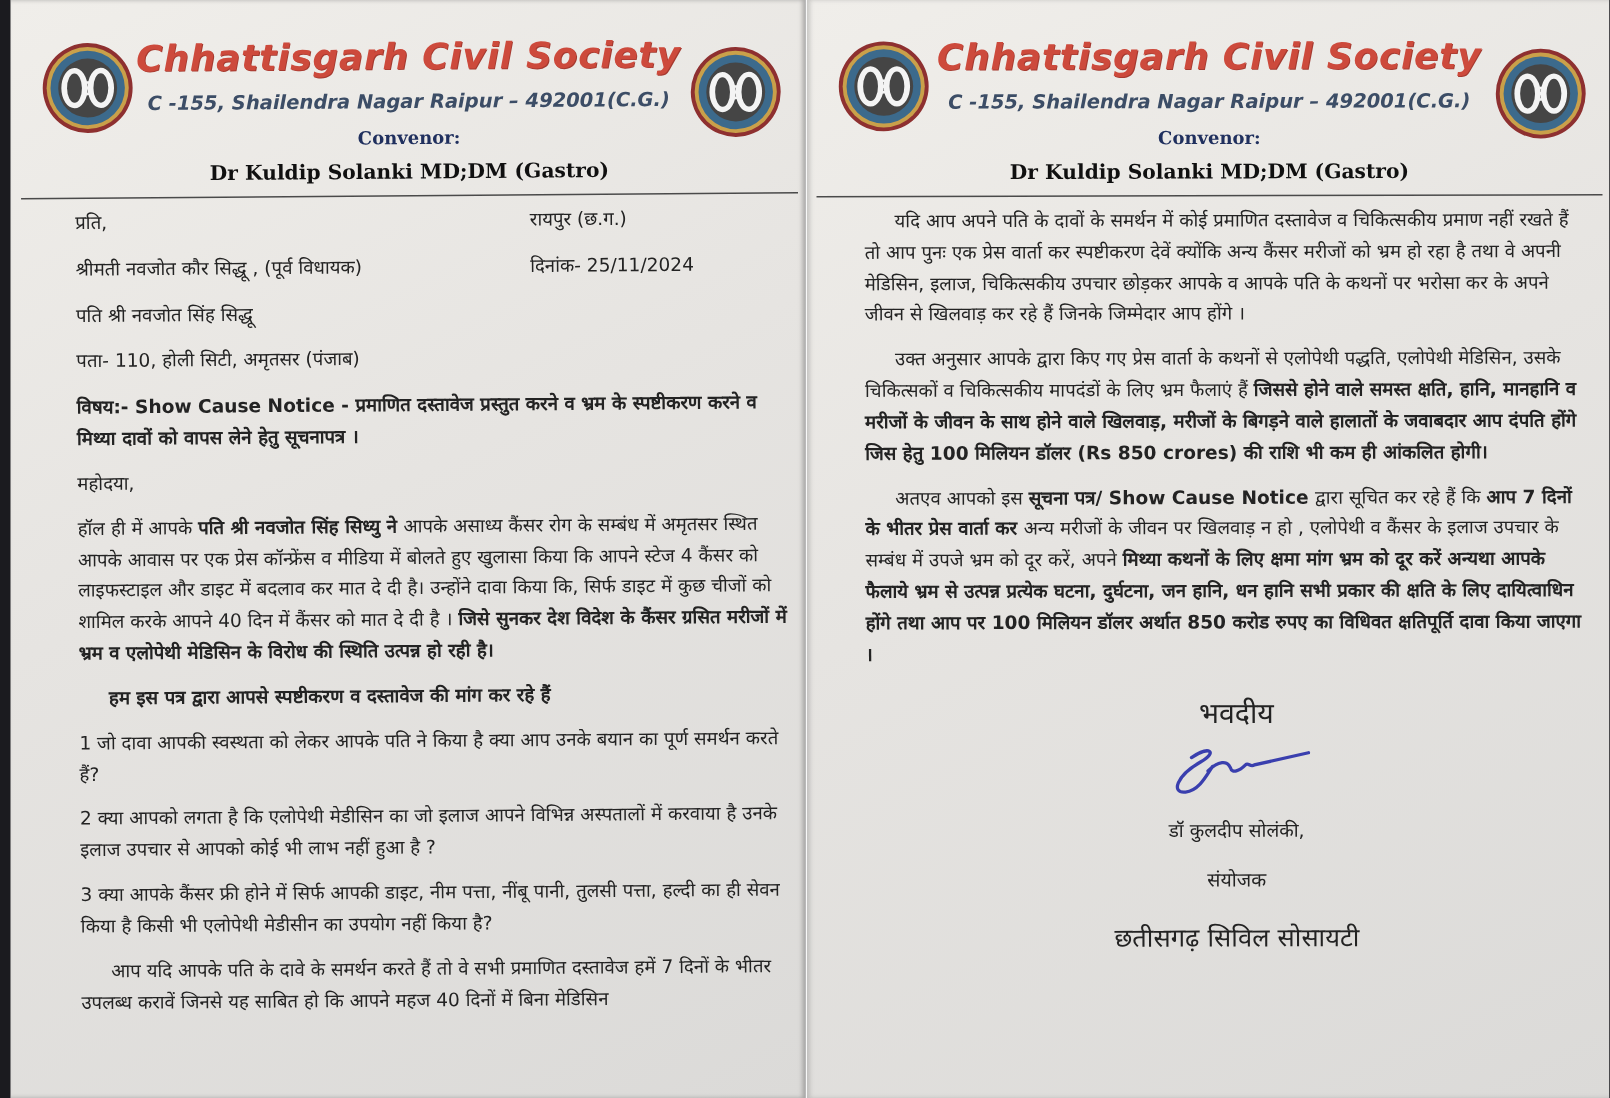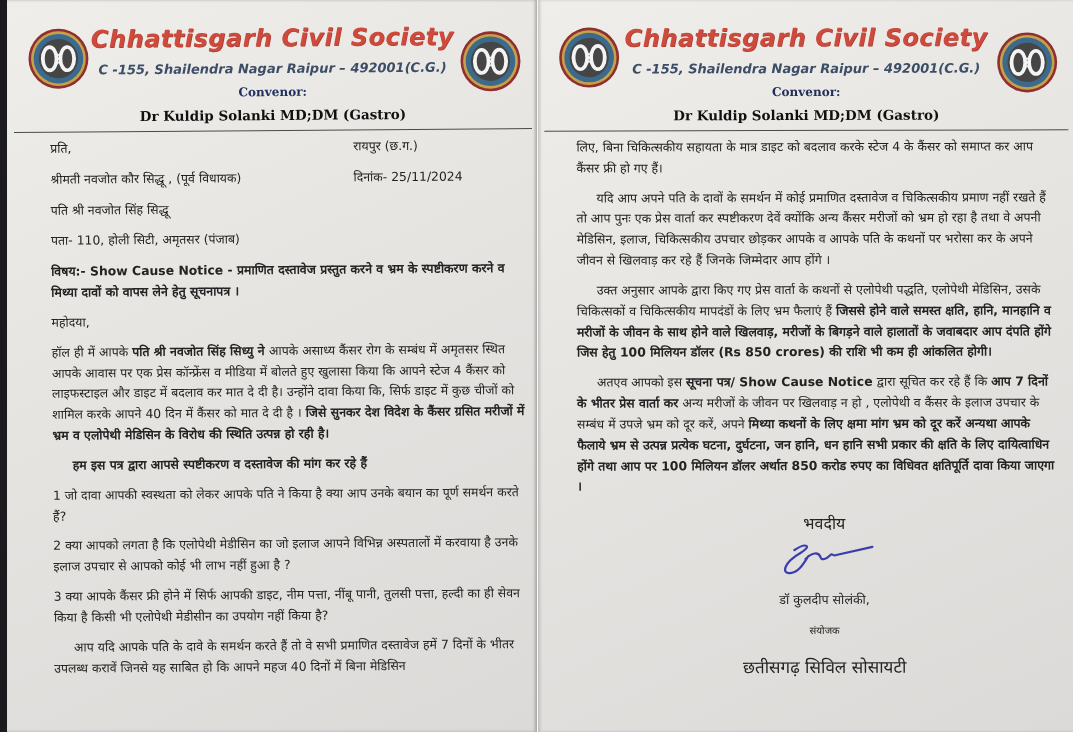--- a/index.html
+++ b/index.html
@@ -41,24 +41,24 @@
   p.para { margin:0 0 9px 0; }
   p.indent { text-indent:20px; }
   .subject { font-weight:bold; }
   .b { font-weight:bold; }
 
   
   .sigblock {
     width:230px; margin:14px 118px 0 auto;
     display:flex; flex-direction:column; align-items:center; text-align:center;
   }
-  .sigblock .closing { font-size:16px;text-align:center; }
+  .sigblock .closing { font-size:19px;text-align:center; }
   .sigblock .sig { margin:2px 0 0 0; }
   .sigblock .signame { margin-top:0; font-size:12.6px; }
-  .sigblock .sigrole { margin-top:13px; font-size:10px; }
+  .sigblock .sigrole { margin-top:13px; font-size:13px; }
   .sigblock .sigorg { margin-top:13px; font-size:17px; }
 </style>
 </head>
 <body>
 
 <div class="scene">
 
   <div class="page page1">
     <div class="tilt1">
       <div class="header">
@@ -157,21 +157,20 @@
           </svg>
         </span>
         <div class="title">Chhattisgarh Civil Society</div>
         <div class="addr">C -155, Shailendra Nagar  Raipur – 492001(C.G.)</div>
         <div class="conv">Convenor:</div>
         <div class="cname">Dr Kuldip Solanki MD;DM (Gastro)</div>
         <hr class="rule">
       </div>
 
       <div class="body2">
-        <p class="para"><span>लिए, बिना चिकित्सकीय सहायता के मात्र डाइट को बदलाव करके स्टेज 4 के कैंसर को समाप्त कर आप कैंसर फ्री हो गए हैं।</span></p>
         <p class="para indent"><span>यदि आप अपने पति के दावों के समर्थन में कोई प्रमाणित दस्तावेज व चिकित्सकीय प्रमाण नहीं रखते हैं तो आप पुनः एक प्रेस वार्ता कर स्पष्टीकरण देवें क्योंकि अन्य कैंसर मरीजों को भ्रम हो रहा है तथा वे अपनी मेडिसिन, इलाज, चिकित्सकीय उपचार छोड़कर आपके व आपके पति के कथनों पर भरोसा कर के अपने जीवन से खिलवाड़ कर रहे हैं जिनके जिम्मेदार आप होंगे ।</span></p>
         <p class="para indent"><span>उक्त अनुसार आपके द्वारा किए गए प्रेस वार्ता के कथनों से एलोपेथी पद्धति, एलोपेथी मेडिसिन, उसके चिकित्सकों व चिकित्सकीय मापदंडों के लिए भ्रम फैलाएं हैं </span><span class="b">जिससे होने वाले समस्त क्षति, हानि, मानहानि व मरीजों के जीवन के साथ होने वाले खिलवाड़, मरीजों के बिगड़ने वाले हालातों के जवाबदार आप दंपति होंगे जिस हेतु 100 मिलियन डॉलर (Rs 850 crores) की राशि भी कम ही आंकलित होगी।</span></p>
         <p class="para indent"><span>अतएव आपको इस </span><span class="b">सूचना पत्र/ Show Cause Notice </span><span>द्वारा सूचित कर रहे हैं कि </span><span class="b">आप 7 दिनों के भीतर प्रेस वार्ता कर </span><span>अन्य मरीजों के जीवन पर खिलवाड़ न हो , एलोपेथी व कैंसर के इलाज उपचार के सम्बंध में उपजे भ्रम को दूर करें, अपने </span><span class="b">मिथ्या कथनों के लिए क्षमा मांग भ्रम को दूर करें अन्यथा आपके फैलाये भ्रम से उत्पन्न प्रत्येक घटना, दुर्घटना, जन हानि, धन हानि सभी प्रकार की क्षति के लिए दायित्वाधिन होंगे तथा आप पर 100 मिलियन डॉलर अर्थात 850 करोड रुपए का विधिवत क्षतिपूर्ति दावा किया जाएगा ।</span></p>
 
         <div class="sigblock">
           <div class="closing">भवदीय</div>
           <div class="sig">
             <svg width="112" height="42" viewBox="0 0 112 42">
               <path d="M26 10 C38 2 44 6 32 13 C16 22 12 34 22 33 C31 32 36 22 40 16
                        M37 19 C44 12 50 12 52 17 C53 21 58 19 62 15 C64 13 65 17 68 15

